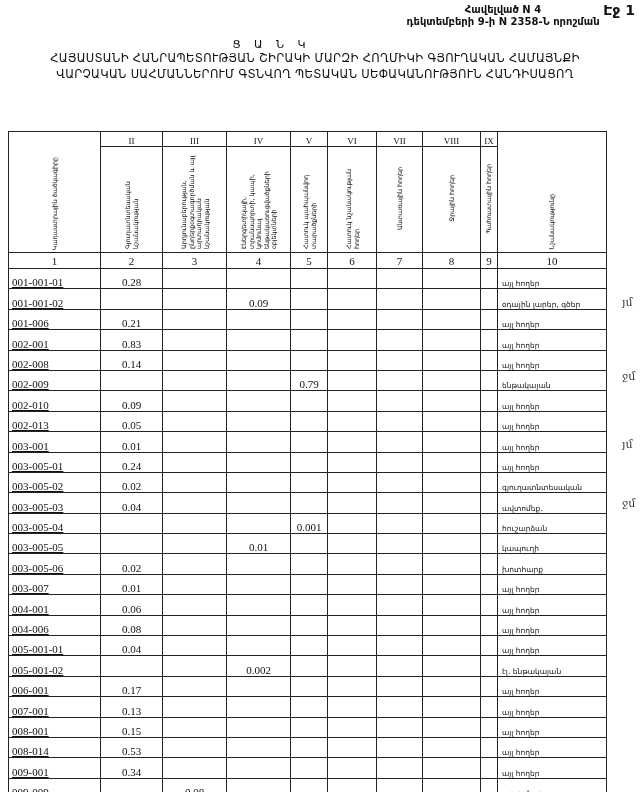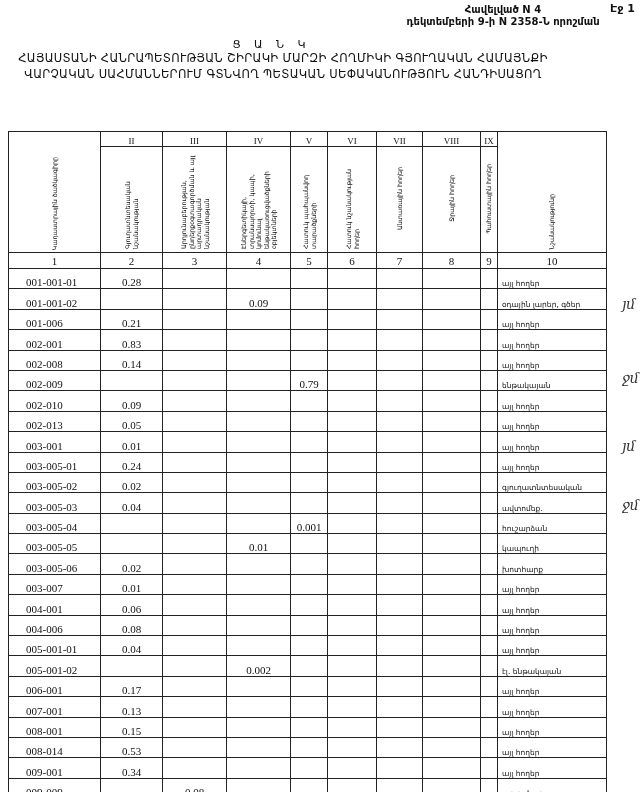--- a/index.html
+++ b/index.html
@@ -7,30 +7,31 @@
     width: 643px; height: 792px; position: relative; overflow: hidden;
     font-family: "Liberation Serif", serif; color: #111;
   }
   .hdr-right {
     position: absolute; top: 4px; left: 398px; width: 210px;
     text-align: center; font-family: "DejaVu Sans", sans-serif;
     font-size: 10px; font-weight: bold; line-height: 12px;
   }
   .page-no {
     position: absolute; top: 2px; right: 8px;
-    font-family: "DejaVu Sans", sans-serif; font-weight: bold; font-size: 11px;
+    font-family: "DejaVu Sans", sans-serif; font-weight: bold; font-size: 14px;
   }
   .list-label {
     position: absolute; top: 38px; left: 0; width: 543px; text-align: center;
     font-family: "DejaVu Sans", sans-serif; font-size: 11px; letter-spacing: 5px;
   }
   .title {
     position: absolute; top: 50px; left: 0; width: 566px; text-align: center;
     font-family: "DejaVu Sans", sans-serif; font-size: 11.5px; line-height: 16px;
     letter-spacing: 0.3px;
+    padding-left: 32px;
   }
   .title div { white-space: nowrap; }
 
   table.grid {
     position: absolute; top: 131px; left: 8px;
     border-collapse: collapse; table-layout: fixed; width: 598px;
     font-size: 11px;
   }
   table.grid td, table.grid th {
     border: 1px solid #222; padding: 0; font-weight: normal;
@@ -39,25 +40,25 @@
   .vert {
     height: 105px; vertical-align: middle; text-align: center;
   }
   .vert span {
     display: inline-block; writing-mode: vertical-rl; transform: rotate(180deg);
     font-family: "DejaVu Sans", sans-serif; font-size: 6.3px; line-height: 7.5px;
     max-height: 100px; overflow: hidden; text-align: left;
   }
   .nums td { height: 15px; text-align: center; font-size: 11px; }
   .row td { height: 19.4px; font-size: 11px; vertical-align: bottom; padding-bottom: 1px; }
-  .row td.code { padding-left: 17px; }
+  .row td.code { padding-left: 3px; text-decoration: underline; }
   .row td.val { text-align: center; }
   .row td.desc { padding-left: 4px; font-family: "DejaVu Sans", sans-serif; font-size: 7.5px; }
   .margin-note {
-    position: absolute; font-size: 14px; font-style: italic; color: #333;
+    position: absolute; font-size: 11px; color: #333;
     font-family: "DejaVu Serif", serif;
   }
 </style>
 </head>
 <body>
 
 <div class="hdr-right">
   <div>Հավելված N 4</div>
   <div>դեկտեմբերի 9-ի N 2358-Ն որոշման</div>
 </div>

